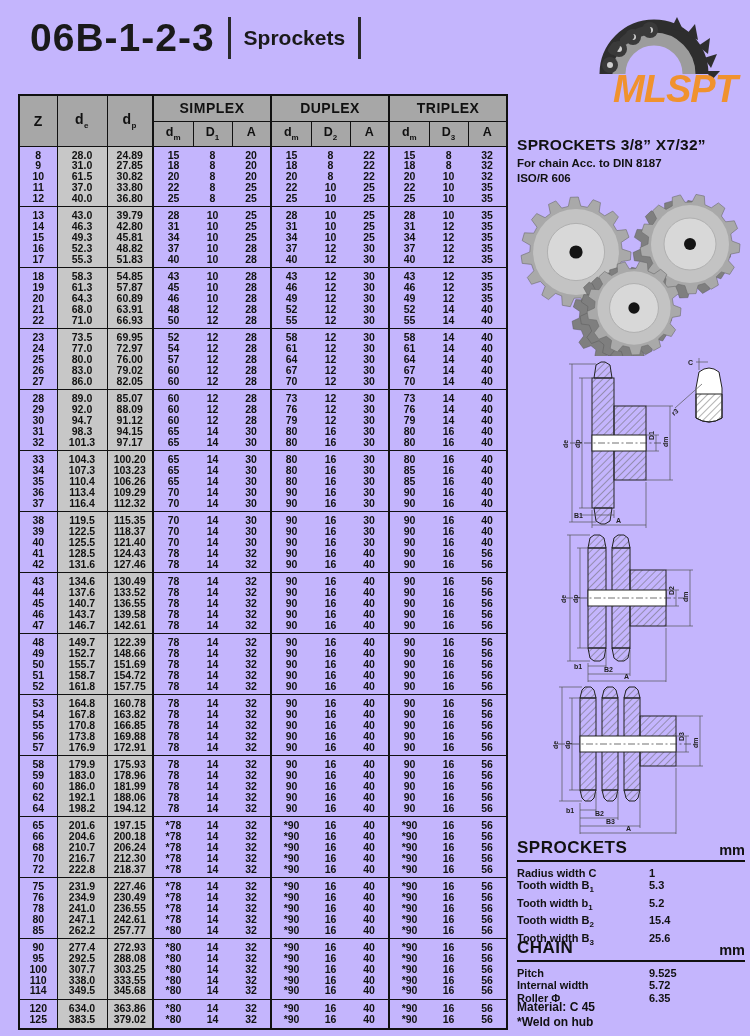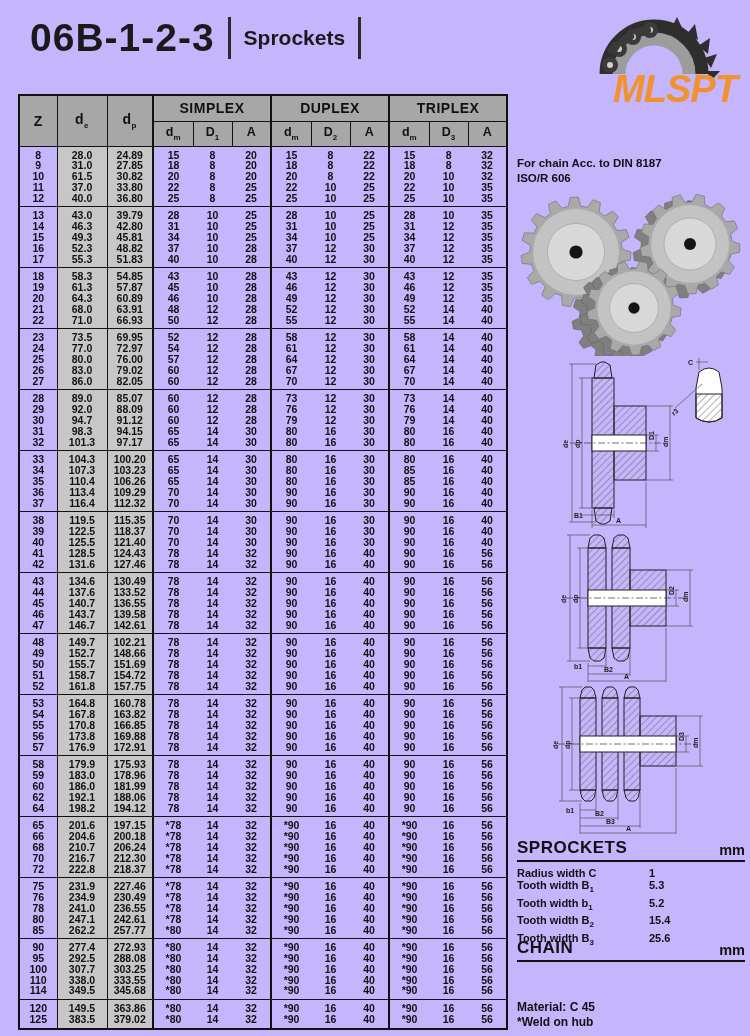--- a/index.html
+++ b/index.html
@@ -704,21 +704,21 @@
             <td class="c8 pb">40</td>
             <td class="c9 pb">90</td>
             <td class="c10 pb">16</td>
             <td class="c11 pb">56</td>
           </tr>
         </tbody>
         <tbody>
           <tr>
             <td class="c0 pt">48</td>
             <td class="c1 pt">149.7</td>
-            <td class="c2 pt">102.21</td>
+            <td class="c2 pt">122.39</td>
             <td class="c3 pt">78</td>
             <td class="c4 pt">14</td>
             <td class="c5 pt">32</td>
             <td class="c6 pt">90</td>
             <td class="c7 pt">16</td>
             <td class="c8 pt">40</td>
             <td class="c9 pt">90</td>
             <td class="c10 pt">16</td>
             <td class="c11 pt">56</td>
           </tr>
@@ -1135,21 +1135,21 @@
             <td class="c7 pb">16</td>
             <td class="c8 pb">40</td>
             <td class="c9 pb">*90</td>
             <td class="c10 pb">16</td>
             <td class="c11 pb">56</td>
           </tr>
         </tbody>
         <tbody>
           <tr>
             <td class="c0 pt">120</td>
-            <td class="c1 pt">149.5</td>
+            <td class="c1 pt">634.0</td>
             <td class="c2 pt">363.86</td>
             <td class="c3 pt">*80</td>
             <td class="c4 pt">14</td>
             <td class="c5 pt">32</td>
             <td class="c6 pt">*90</td>
             <td class="c7 pt">16</td>
             <td class="c8 pt">40</td>
             <td class="c9 pt">*90</td>
             <td class="c10 pt">16</td>
             <td class="c11 pt">56</td>
@@ -1165,20 +1165,21 @@
             <td class="c7 pb">16</td>
             <td class="c8 pb">40</td>
             <td class="c9 pb">*90</td>
             <td class="c10 pb">16</td>
             <td class="c11 pb">56</td>
           </tr>
         </tbody>
       </table>
   </div>
 
+  <div class="rp-head">SPROCKETS 3/8” X7/32”</div>
   <div class="rp-sub1">For chain Acc. to DIN 8187</div>
   <div class="rp-sub2">ISO/R 606</div>
 
   <svg class="photo" id="photo-svg" width="236" height="166" viewBox="0 0 236 166">
       <path d="M119.0,62.0L118.4,70.0L109.2,71.6L107.3,78.1L114.2,84.4L110.4,91.5L101.4,89.2L97.0,94.3L100.8,102.9L94.4,107.8L87.1,102.0L81.0,105.0L81.0,114.3L73.2,116.2L68.8,107.9L62.1,108.2L58.3,116.7L50.3,115.3L49.7,105.9L43.5,103.4L36.5,109.6L29.8,105.1L33.1,96.3L28.4,91.4L19.5,94.3L15.3,87.5L21.8,80.8L19.5,74.4L10.2,73.4L9.1,65.5L17.8,62.0L18.3,55.3L10.2,50.6L12.4,42.8L21.8,43.2L25.0,37.2L19.5,29.7L24.7,23.5L33.1,27.7L38.4,23.5L36.5,14.4L43.8,10.9L49.7,18.1L56.3,16.4L58.3,7.3L66.3,7.0L68.8,16.1L75.5,17.3L81.0,9.7L88.5,12.7L87.1,22.0L92.7,25.8L100.8,21.1L106.4,26.9L101.4,34.8L104.9,40.6L114.2,39.6L117.0,47.2L109.2,52.4L110.1,59.1Z" fill="#a9a9a9" stroke="#6b6b6b" stroke-width="0.6"></path>
       <circle cx="64" cy="62" r="42.9" fill="#c3c3c3"></circle>
       <circle cx="64" cy="62" r="28.6" fill="#d8d8d8" stroke="#b0b0b0" stroke-width="1"></circle>
       <circle cx="64" cy="62" r="6.6" fill="#141414"></circle>
       <path d="M219.0,59.0L218.3,67.2L210.0,68.9L207.7,75.4L213.4,81.8L208.9,88.8L200.8,86.3L195.8,91.1L197.8,99.3L190.6,103.4L184.6,97.5L177.9,99.4L175.9,107.6L167.6,107.9L165.0,99.9L158.2,98.4L152.6,104.8L145.2,101.2L146.6,92.9L141.2,88.5L133.3,91.5L128.4,84.9L133.6,78.1L130.9,71.7L122.4,70.7L121.1,62.5L128.8,59.0L129.4,52.1L122.4,47.3L125.1,39.4L133.6,39.9L137.3,34.0L133.3,26.5L139.3,20.8L146.6,25.1L152.7,21.7L152.6,13.2L160.6,10.9L165.0,18.1L172.0,17.9L175.9,10.4L184.0,12.0L184.6,20.5L190.9,23.5L197.8,18.7L204.2,23.9L200.8,31.7L205.0,37.3L213.4,36.2L216.6,43.9L210.0,49.1L211.1,56.0Z" fill="#7f7f7f" stroke="#5a5a5a" stroke-width="0.5"></path>
       <path d="M228.0,54.0L227.3,62.4L218.8,64.1L216.5,70.8L222.3,77.2L217.7,84.4L209.4,81.9L204.3,86.7L206.4,95.1L199.1,99.3L192.9,93.3L186.1,95.2L184.0,103.6L175.6,103.9L172.9,95.7L166.0,94.2L160.3,100.8L152.7,97.1L154.1,88.6L148.7,84.1L140.6,87.2L135.5,80.4L140.8,73.5L138.1,67.0L129.5,66.0L128.1,57.6L136.0,54.0L136.6,46.9L129.5,42.0L132.2,34.0L140.8,34.5L144.6,28.5L140.6,20.8L146.7,15.0L154.1,19.4L160.3,15.9L160.3,7.2L168.4,4.9L172.9,12.3L180.0,12.0L184.0,4.4L192.3,6.1L192.9,14.7L199.3,17.8L206.4,12.9L212.9,18.2L209.4,26.1L213.7,31.8L222.3,30.8L225.6,38.5L218.8,43.9L219.9,51.0Z" fill="#a9a9a9" stroke="#6b6b6b" stroke-width="0.6"></path>
@@ -1356,20 +1357,34 @@
           <span class="val">25.6</span>
         </div>
       </div>
   </div>
 
   <div class="speclist sl2">
     <div class="sl-head">
       <span class="sl-title">CHAIN</span>
       <span class="sl-unit">mm</span>
     </div>
+    <div class="sl-items" id="chain-items">
+        <div class="sl-row">
+          <span class="lbl">Pitch</span>
+          <span class="val">9.525</span>
+        </div>
+        <div class="sl-row">
+          <span class="lbl">Internal width</span>
+          <span class="val">5.72</span>
+        </div>
+        <div class="sl-row">
+          <span class="lbl">Roller Φ</span>
+          <span class="val">6.35</span>
+        </div>
+      </div>
   </div>
 
   <div class="material">
     <div>Material: C 45</div>
     <div>*Weld on hub</div>
   </div>
 
 </div>
 
 </body></html>

